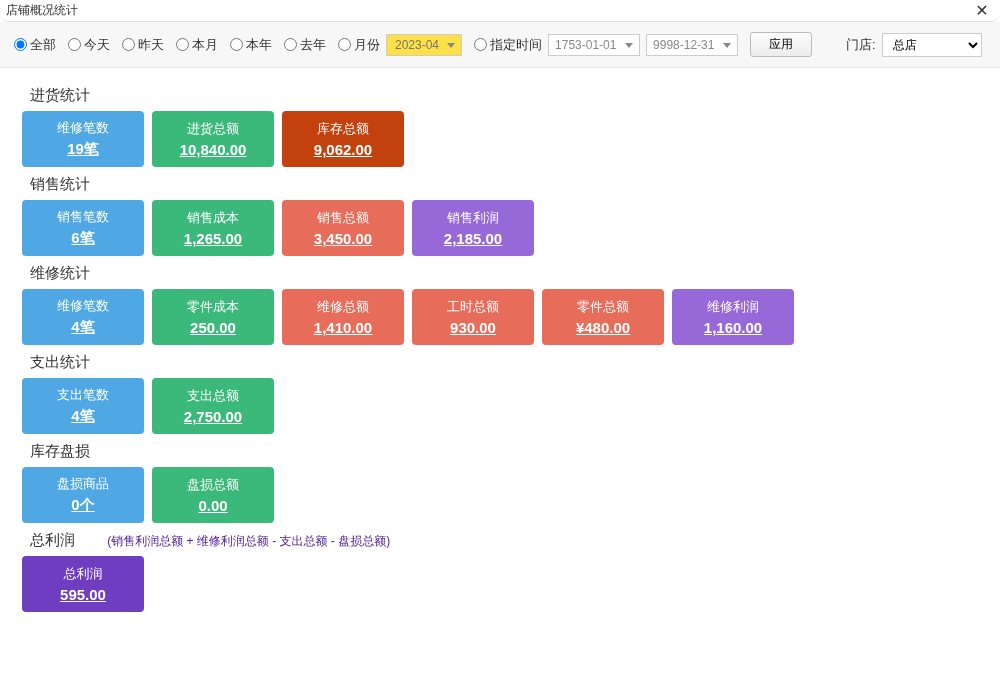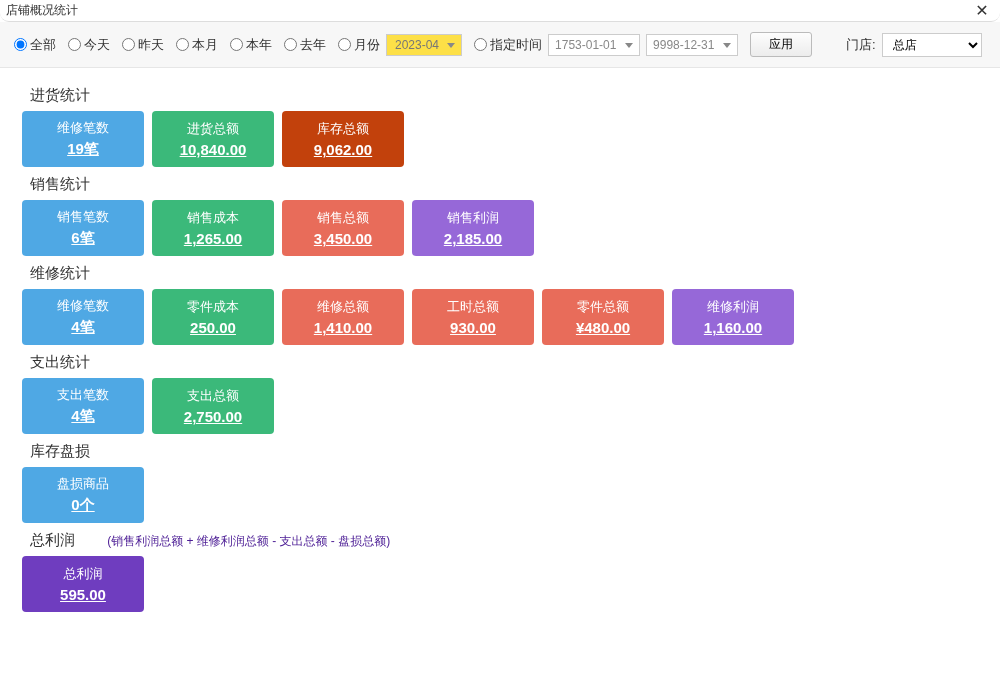--- a/index.html
+++ b/index.html
@@ -271,20 +271,24 @@
       </div>
   </div>
 
   <div class="section">
     <div class="section-title">库存盘损</div>
     <div class="cards">
         <div class="card blue">
           <div class="card-label">盘损商品</div>
           <div class="card-value">0个</div>
         </div>
+        <div class="card green">
+          <div class="card-label">盘损总额</div>
+          <div class="card-value">0.00</div>
+        </div>
       </div>
   </div>
 
   <div class="section">
     <div class="section-title">
       <span>总利润</span>
       <span class="formula">(销售利润总额 + 维修利润总额 - 支出总额 - 盘损总额)</span>
     </div>
     <div class="cards">
         <div class="card deep-purple">

